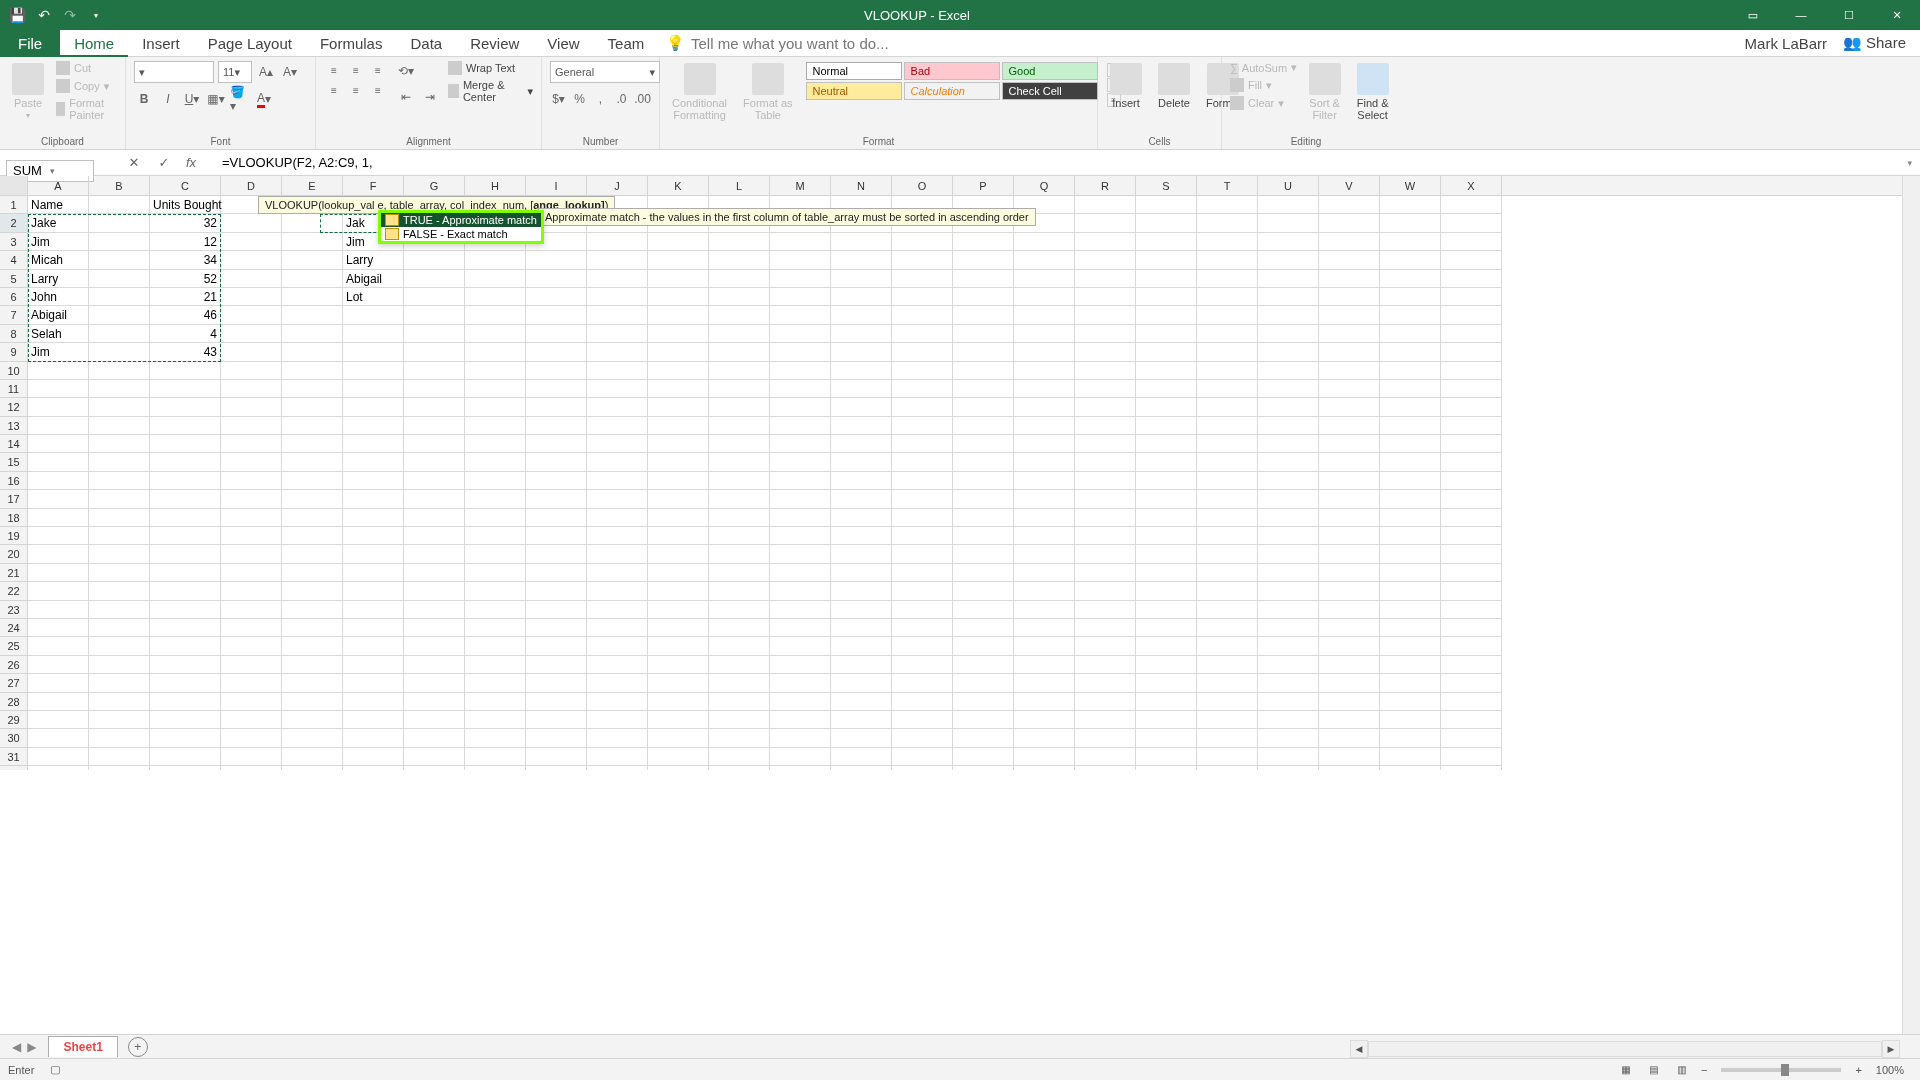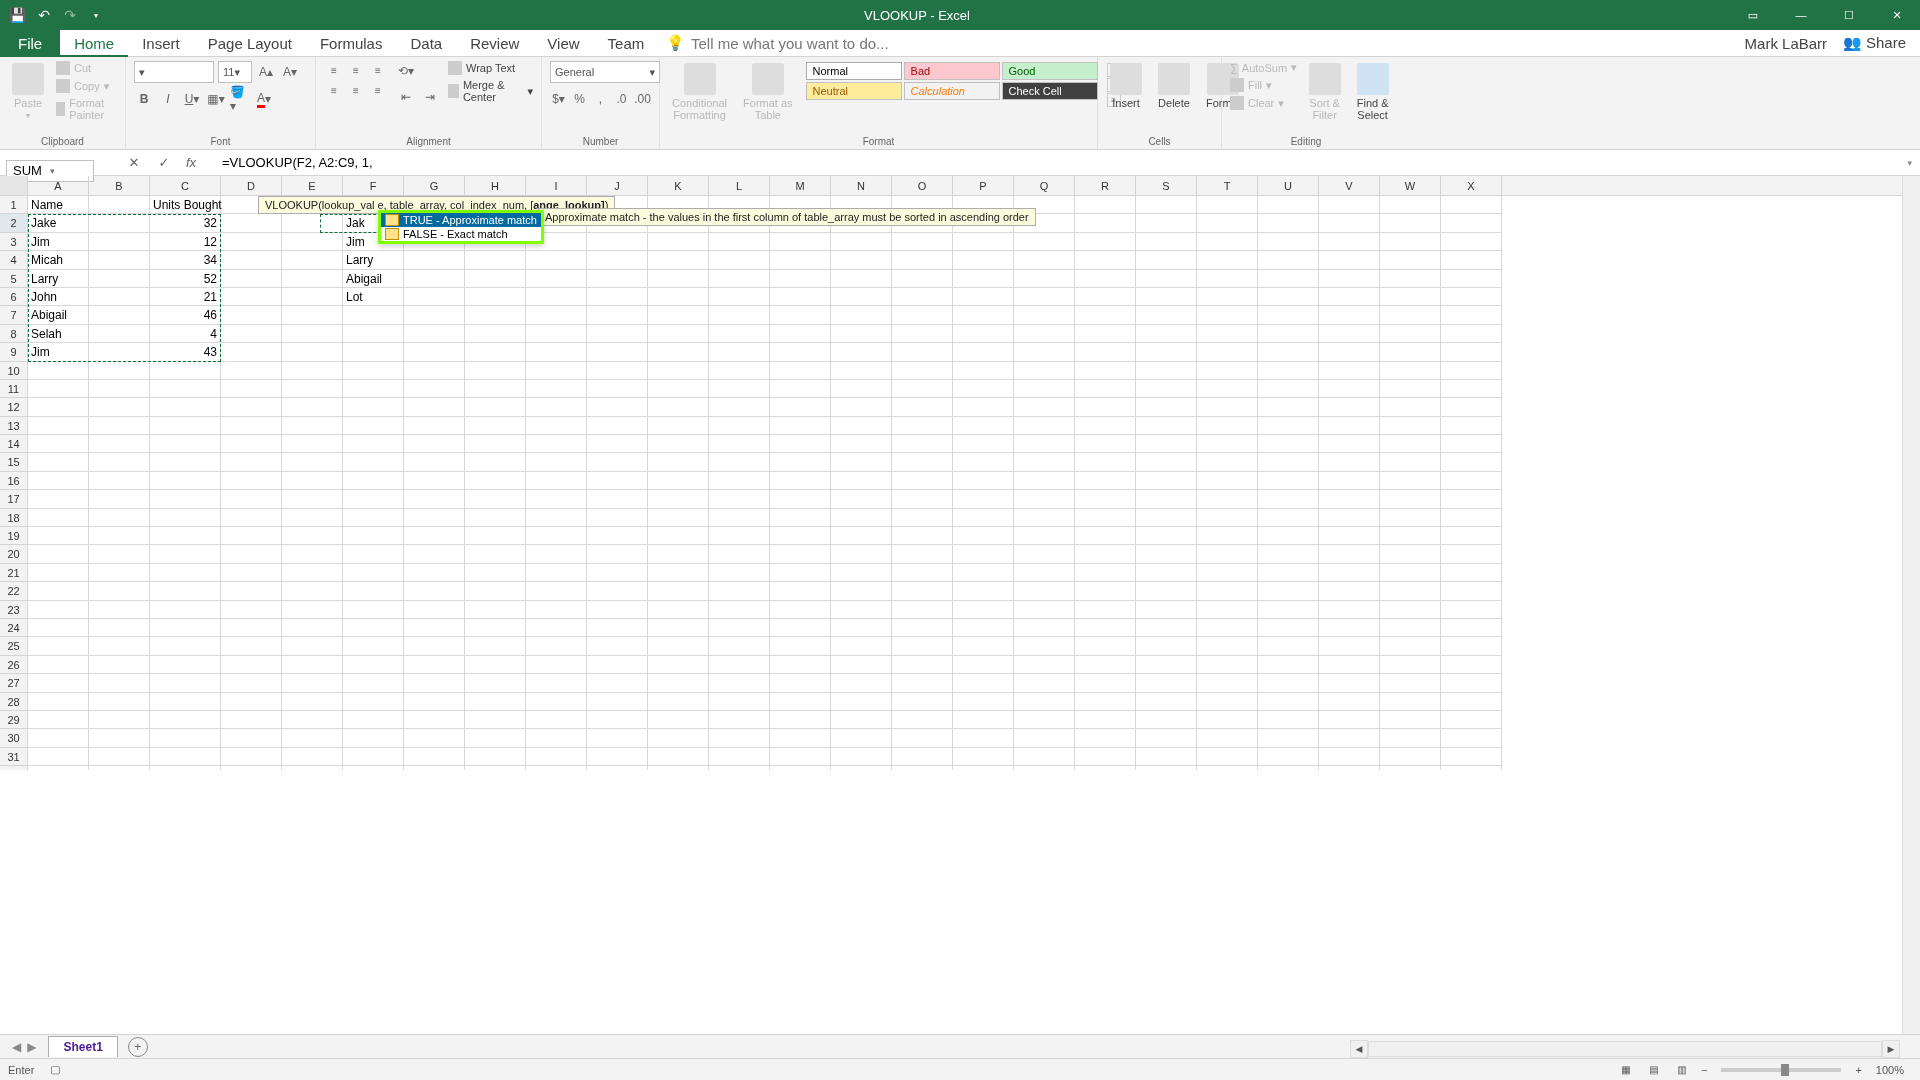--- a/index.html
+++ b/index.html
@@ -80,31 +80,31 @@
 
 .active-cell-border { position: absolute; left: 442px; top: 18.4px; width: 61px; height: 18.4px; border: 2px solid #217346; pointer-events: none; }
 
 
 .syntax-tip { position: absolute; left: 258px; top: 0px; background: #fbfcdd; border: 1px solid #adadad; font-size: 11px; padding: 2px 6px; color: #222; z-index: 5; }
 .syntax-tip b { font-weight: bold; }
 
 
 .autocomplete { position: absolute; left: 378px; top: 14px; background: #fff; border: 3px solid #7fff00; font-size: 11px; z-index: 10; box-shadow: 0 2px 6px rgba(0,0,0,0.2); }
 .ac-item { display: flex; align-items: center; gap: 4px; padding: 1px 4px; }
-.ac-item.selected { background: #0369a1; color: #fff; }
+.ac-item.selected { background: #14532d; color: #fff; }
 .ac-icon { width: 14px; height: 12px; background: #ffe28a; border: 1px solid #c08f00; }
 .ac-item.selected .ac-icon { background: #ffe28a; }
 
 
 .approx-tip { position: absolute; left: 538px; top: 12px; background: #fbfcdd; border: 1px solid #adadad; font-size: 11px; padding: 2px 6px; color: #222; z-index: 5; }
 
 
 .sheet-bar { position: absolute; bottom: 22px; left: 0; right: 0; height: 24px; background: #f3f3f3; border-top: 1px solid #d4d4d4; display: flex; align-items: center; font-size: 12px; }
 .sheet-nav { display: flex; gap: 6px; padding: 0 12px; color: #888; }
-.sheet-tab { background: #fff; border: 1px solid #aeaeae; border-bottom: none; padding: 3px 14px; font-weight: bold; color: #4c1d95; }
+.sheet-tab { background: #fff; border: 1px solid #aeaeae; border-bottom: none; padding: 3px 14px; font-weight: bold; color: #ef4444; }
 .sheet-add { width: 20px; height: 20px; border-radius: 10px; border: 1px solid #888; text-align: center; line-height: 18px; margin-left: 10px; color: #666; }
 .hscroll { position: absolute; right: 20px; bottom: 22px; width: 550px; height: 18px; display: flex; align-items: center; }
 .hscroll-track { flex: 1; height: 16px; background: #f0f0f0; border: 1px solid #dcdcdc; }
 .hscroll-btn { width: 18px; height: 18px; background: #f0f0f0; border: 1px solid #dcdcdc; display: flex; align-items: center; justify-content: center; font-size: 9px; color: #555; }
 .vscroll { position: absolute; right: 0; top: 176px; width: 18px; bottom: 46px; background: #f0f0f0; border-left: 1px solid #dcdcdc; }
 
 
 .status-bar { position: absolute; bottom: 0; left: 0; right: 0; height: 22px; background: #f3f3f3; border-top: 1px solid #d4d4d4; display: flex; align-items: center; font-size: 11px; color: #555; padding: 0 8px; }
 .view-btns { margin-left: auto; display: flex; gap: 2px; align-items: center; }
 .view-btn { width: 26px; height: 16px; border: 1px solid transparent; display: flex; align-items: center; justify-content: center; font-size: 10px; }

